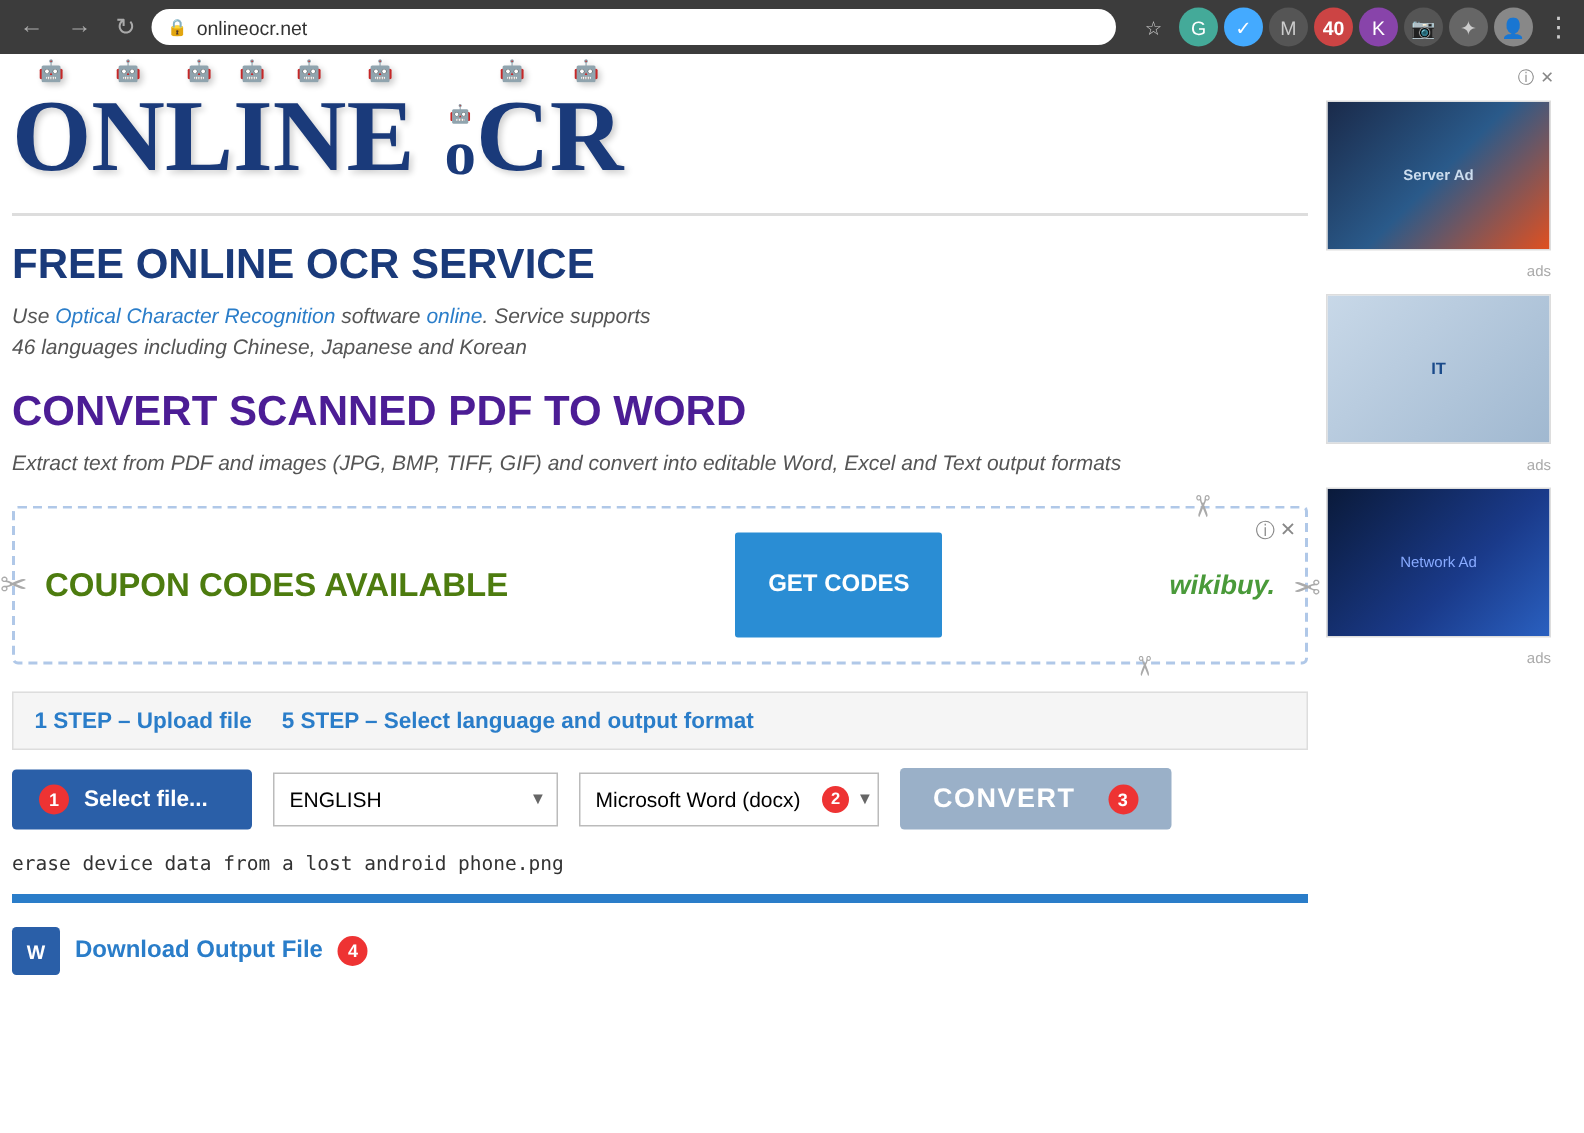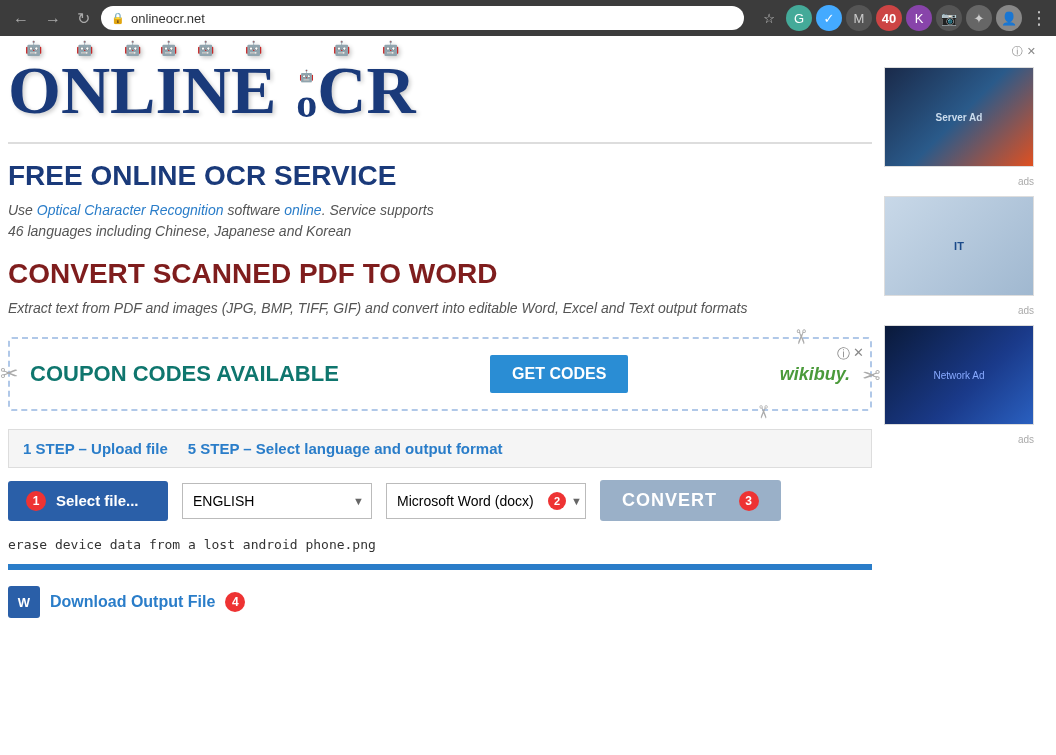--- a/index.html
+++ b/index.html
@@ -99,21 +99,21 @@
       color: #555;
       margin-bottom: 6px;
       line-height: 1.5;
       font-style: italic;
     }
     .section-text a { color: #2a7dc9; text-decoration: none; }
 
     .section-heading2 {
       font-size: 28px;
       font-weight: 900;
-      color: #7f1d1d;
+      color: #4c1d95;
       margin: 16px 0 8px 0;
       text-transform: uppercase;
     }
 
     
     .coupon-banner {
       border: 2px dashed #b0c8e8;
       border-radius: 4px;
       padding: 16px 20px;
       margin: 18px 0;
@@ -151,28 +151,28 @@
       font-size: 13px; color: #888;
     }
     .coupon-close-icon {
       position: absolute;
       top: 6px; right: 6px;
       font-size: 13px; color: #888; cursor: pointer;
     }
     .coupon-text {
       font-size: 22px;
       font-weight: 900;
-      color: #0f766e;
+      color: #4d7c0f;
       text-align: center;
     }
     .coupon-get-codes-btn {
       background: #2a8dd4;
       color: #fff;
       border: none;
-      padding: 10px 22px;
+      padding: 26px 22px;
       font-size: 16px;
       font-weight: bold;
       cursor: pointer;
       border-radius: 2px;
     }
     .coupon-brand {
       font-size: 18px;
       color: #4a9a3a;
       font-weight: bold;
       font-style: italic;

